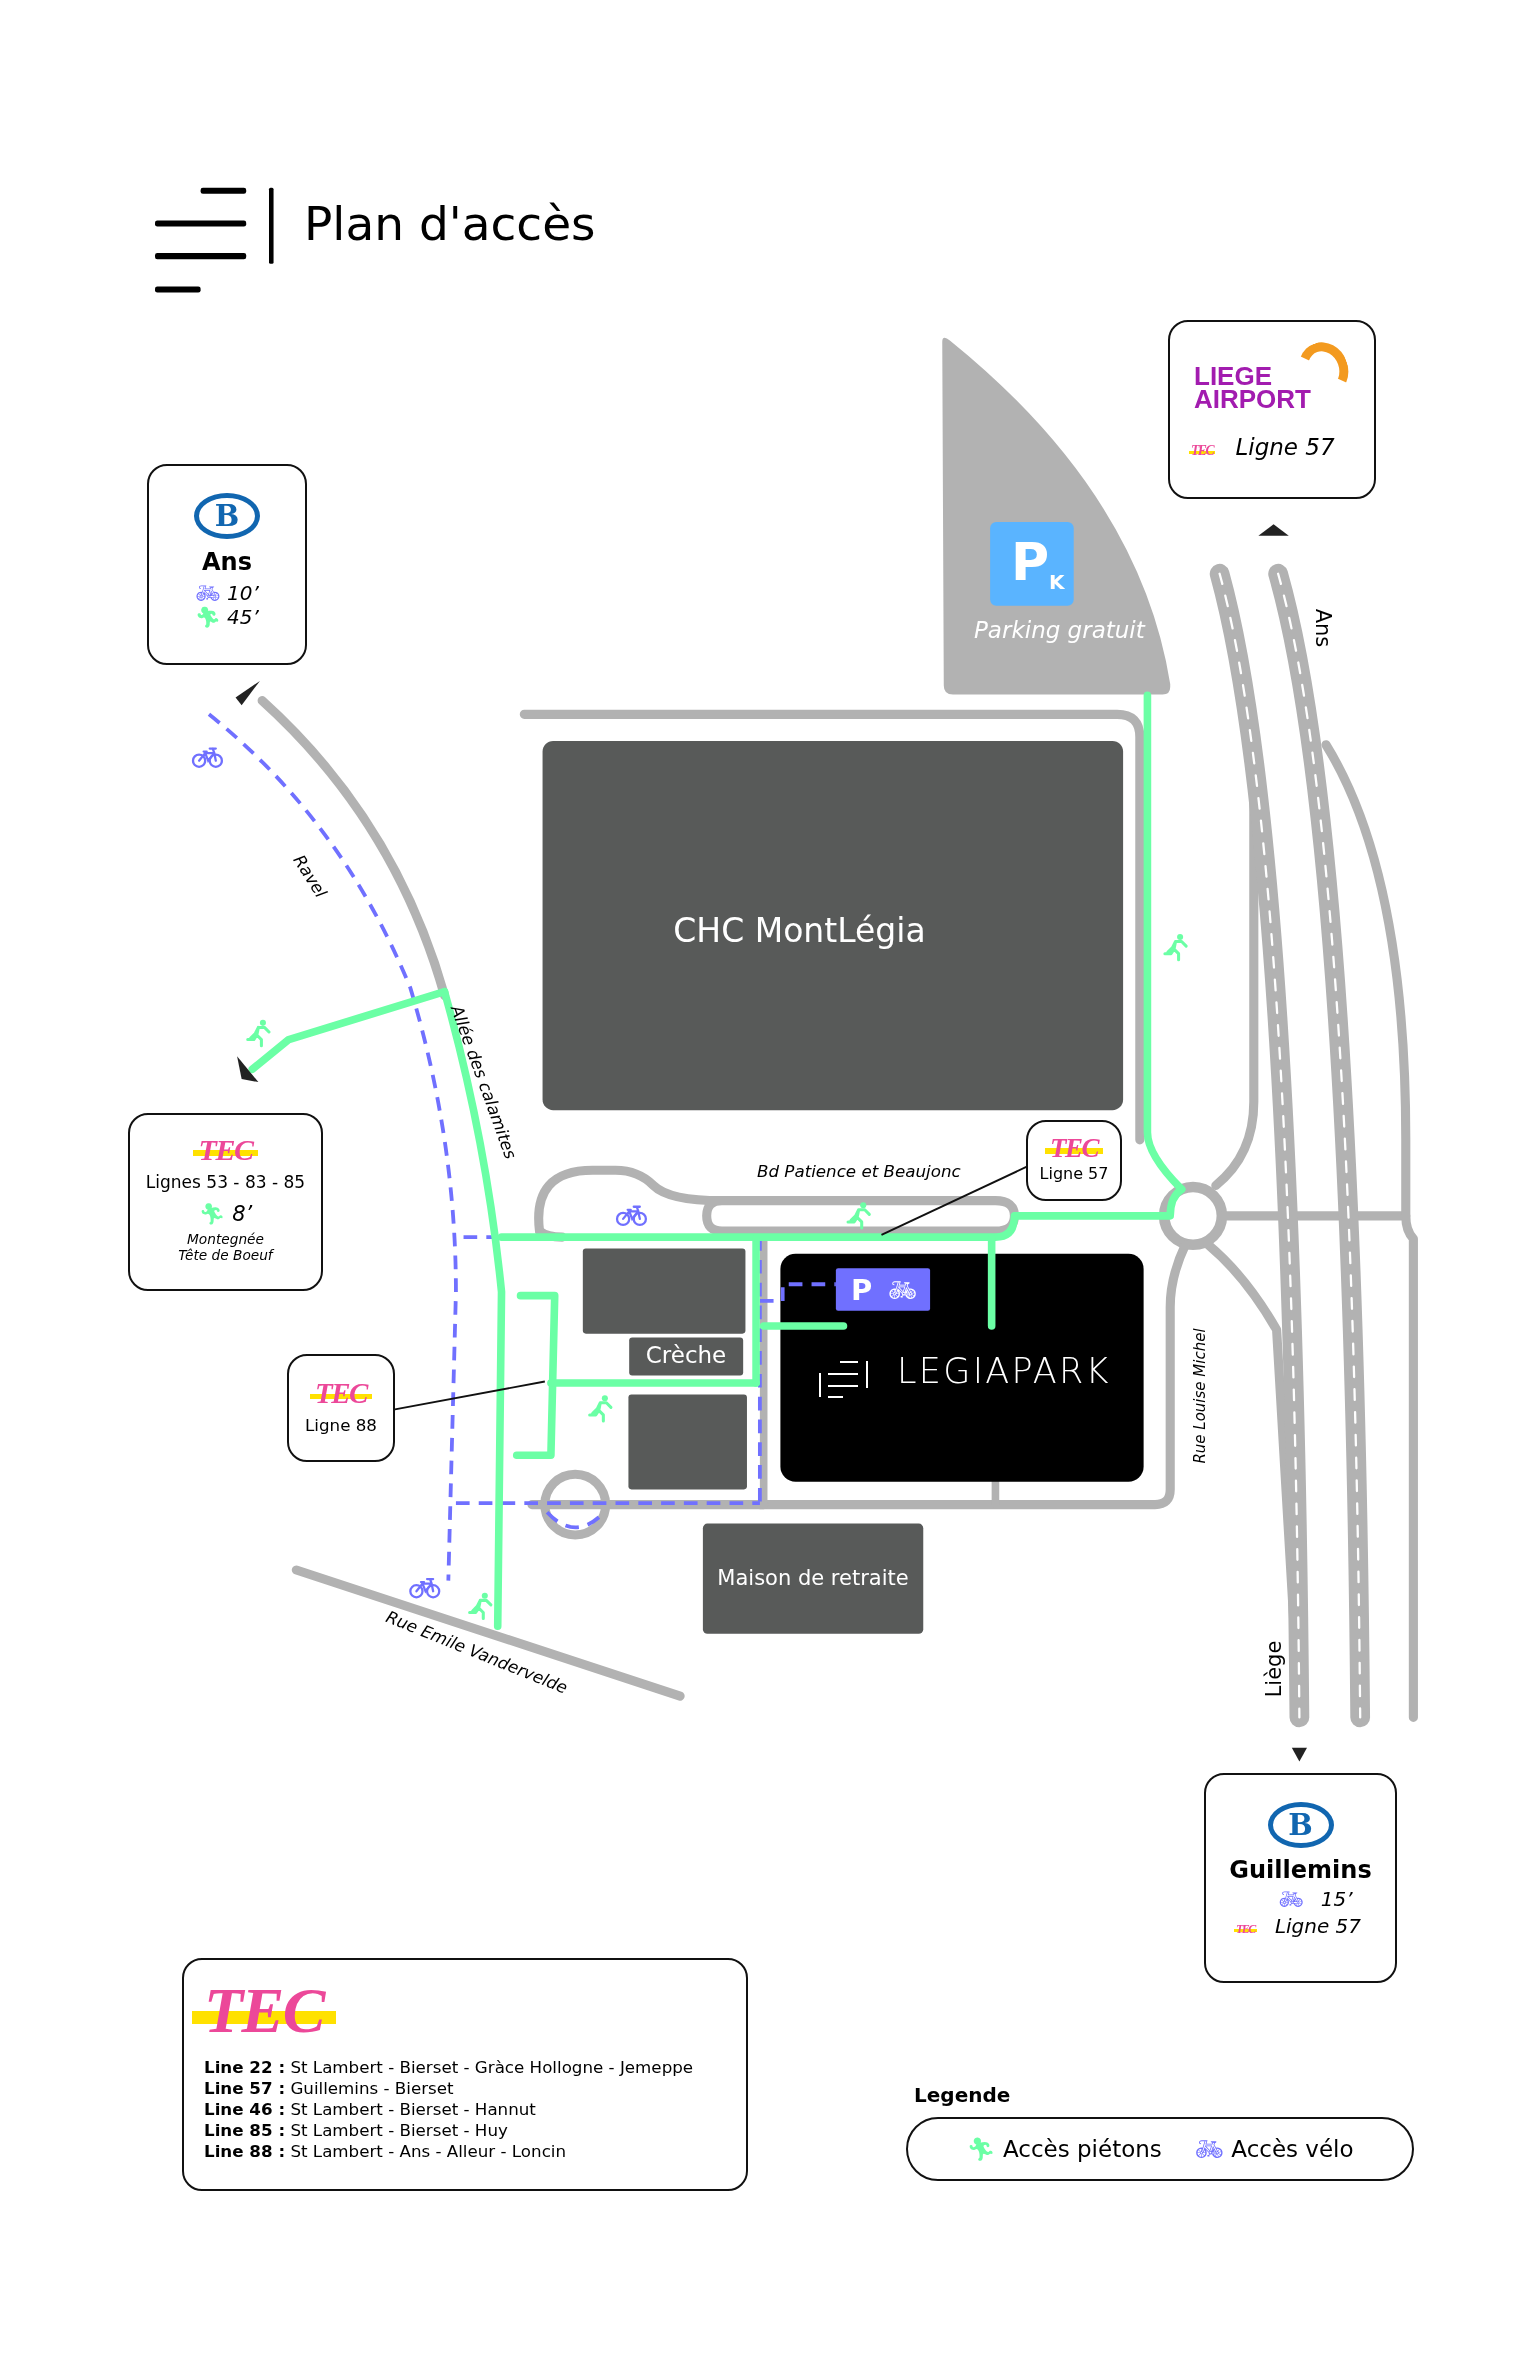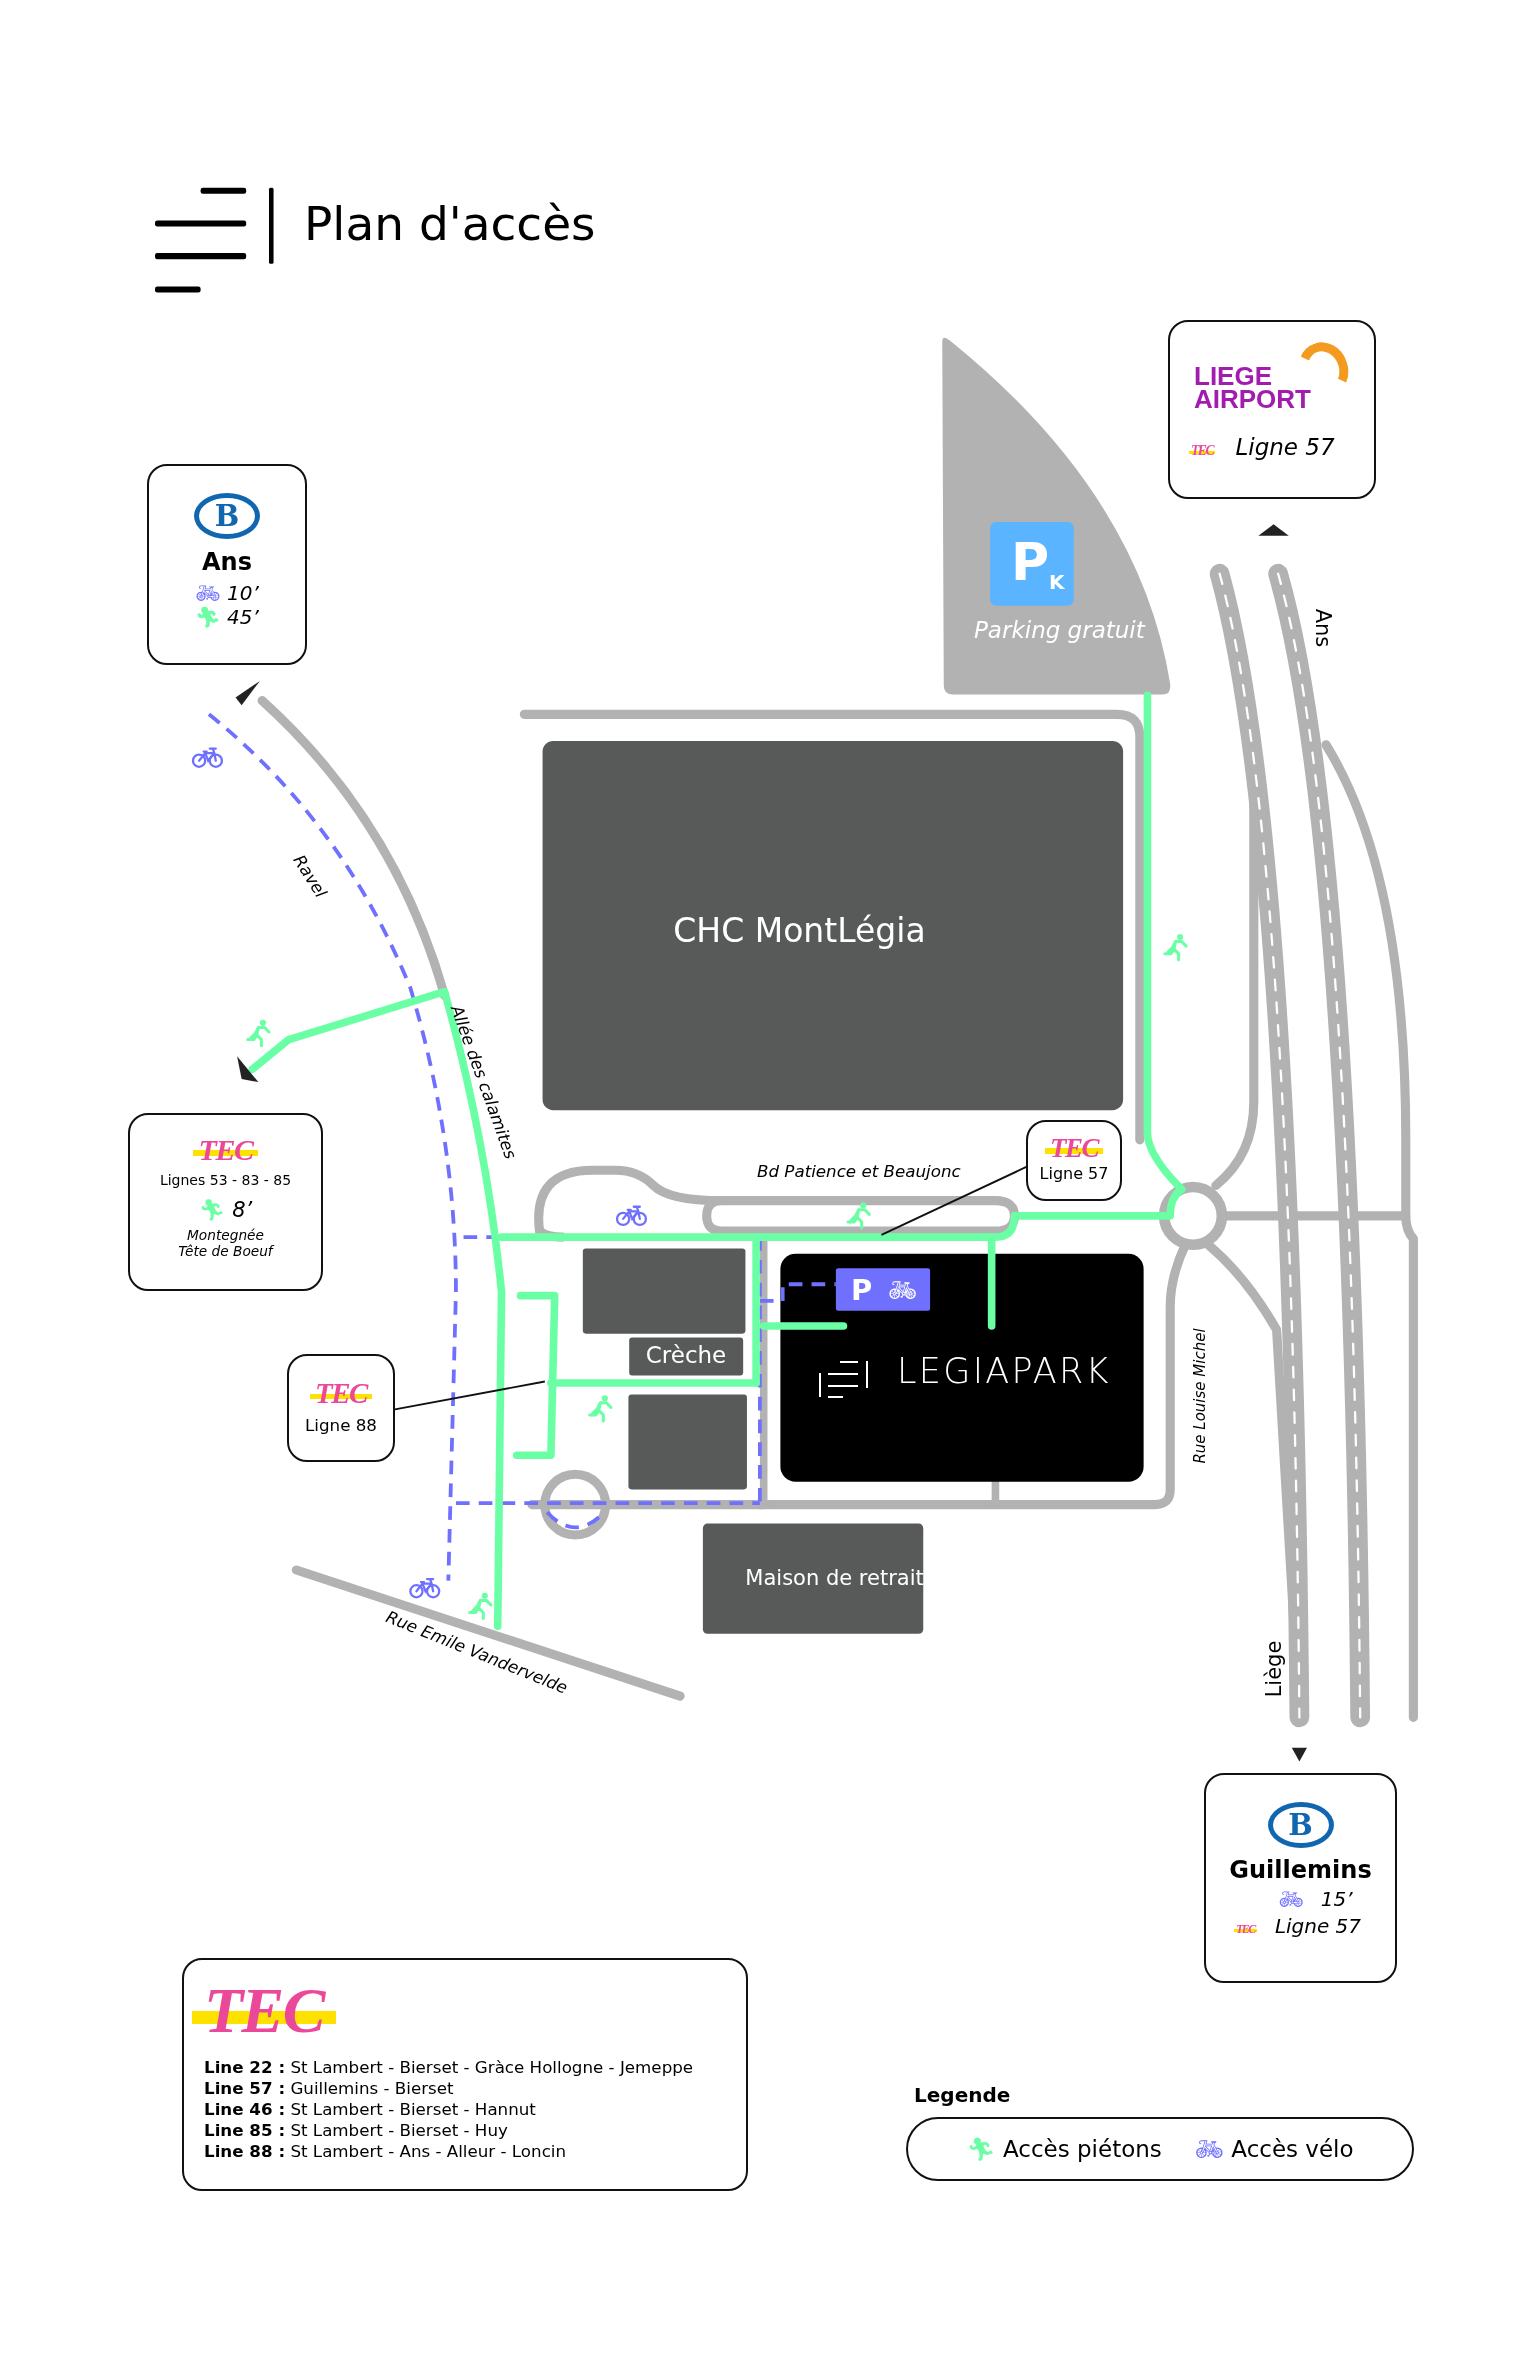--- a/index.html
+++ b/index.html
@@ -124,21 +124,21 @@
   <use href="#walker" x="1128" y="1598"></use>
   <use href="#walker" x="788" y="1852"></use>
   <use href="#bike" x="558" y="2088"></use>
   <use href="#walker" x="630" y="2112"></use>
 </svg>
 
 <div class="title">Plan d'accès</div>
 
 <div class="bldg-text" style="left:543px; top:911px; width:513px; font-size:33px;">CHC MontLégia</div>
 <div class="bldg-text" style="left:629px; top:1342px; width:114px; font-size:23px;">Crèche</div>
-<div class="bldg-text" style="left:703px; top:1566px; width:220px; font-size:21px;padding-left:28px;">Maison de retraite</div>
+<div class="bldg-text" style="left:703px; top:1566px; width:220px; font-size:21px;">Maison de retraite</div>
 <div class="bldg-text" style="left:897px; top:1351px; font-size:35px; letter-spacing:2.3px; font-weight:300;">LEGIAPARK</div>
 <div style="position:absolute; left:819px; top:1361px; width:53px; height:38px;">
   <div style="position:absolute; left:21px; top:0; width:18px; height:2.3px; background:#fff;"></div>
   <div style="position:absolute; left:9px; top:12px; width:30px; height:2.3px; background:#fff;"></div>
   <div style="position:absolute; left:9px; top:24px; width:30px; height:2.3px; background:#fff;"></div>
   <div style="position:absolute; left:9px; top:35px; width:15px; height:2.3px; background:#fff;"></div>
   <div style="position:absolute; left:0; top:12px; width:2.3px; height:24px; background:#fff;"></div>
   <div style="position:absolute; left:47px; top:0; width:2.3px; height:27px; background:#fff;"></div>
 </div>
 <div class="bldg-text" style="left:851px; top:1273px; font-size:29px; font-weight:bold;">P</div>
@@ -166,21 +166,21 @@
   <div style="position:absolute; left:24px; top:43px; text-align:left; color:#a21caf; font-family:'Liberation Sans', sans-serif; font-weight:900; font-size:26px; line-height:23px;">
     <div>LIEGE</div>
     <div>AIRPORT</div>
   </div>
   <div style="position:absolute; left:129px; top:20px; width:49px; height:55px; border:9px solid #f39a1f; border-radius:50%; border-left-color:transparent; border-bottom-color:transparent; box-sizing:border-box; transform:rotate(-20deg);"></div>
   <div style="position:absolute; left:21px; top:112px; font-size:23px;"><span class="tec-wrap"><span class="tec" style="font-size:13.7px;">TEC</span></span> <span class="it" style="margin-left:15px;">Ligne 57</span></div>
 </div>
 
 <div class="card" style="left:128px; top:1113px; width:195px; height:178px;">
   <div style="margin-top:18px;"><span class="tec-wrap"><span class="tec" style="font-size:30px;">TEC</span></span></div>
-  <div style="font-size:14px; margin-top:4.6px;">Lignes 53 - 83 - 85</div>
+  <div style="font-size:17px; margin-top:4.6px;">Lignes 53 - 83 - 85</div>
   <div style="font-size:21px; margin-top:10.6px;"><span style="color:#6bffa5;">🏃︎</span> <span class="it">8’</span></div>
   <div class="it" style="font-size:13.7px; margin-top:4.6px;">Montegnée</div>
   <div class="it" style="font-size:13.7px;">Tête de Boeuf</div>
 </div>
 
 <div class="card" style="left:1026px; top:1120px; width:96px; height:81px;">
   <div style="margin-top:10.6px;"><span class="tec-wrap"><span class="tec" style="font-size:27px;">TEC</span></span></div>
   <div style="font-size:16px;">Ligne 57</div>
 </div>
 

